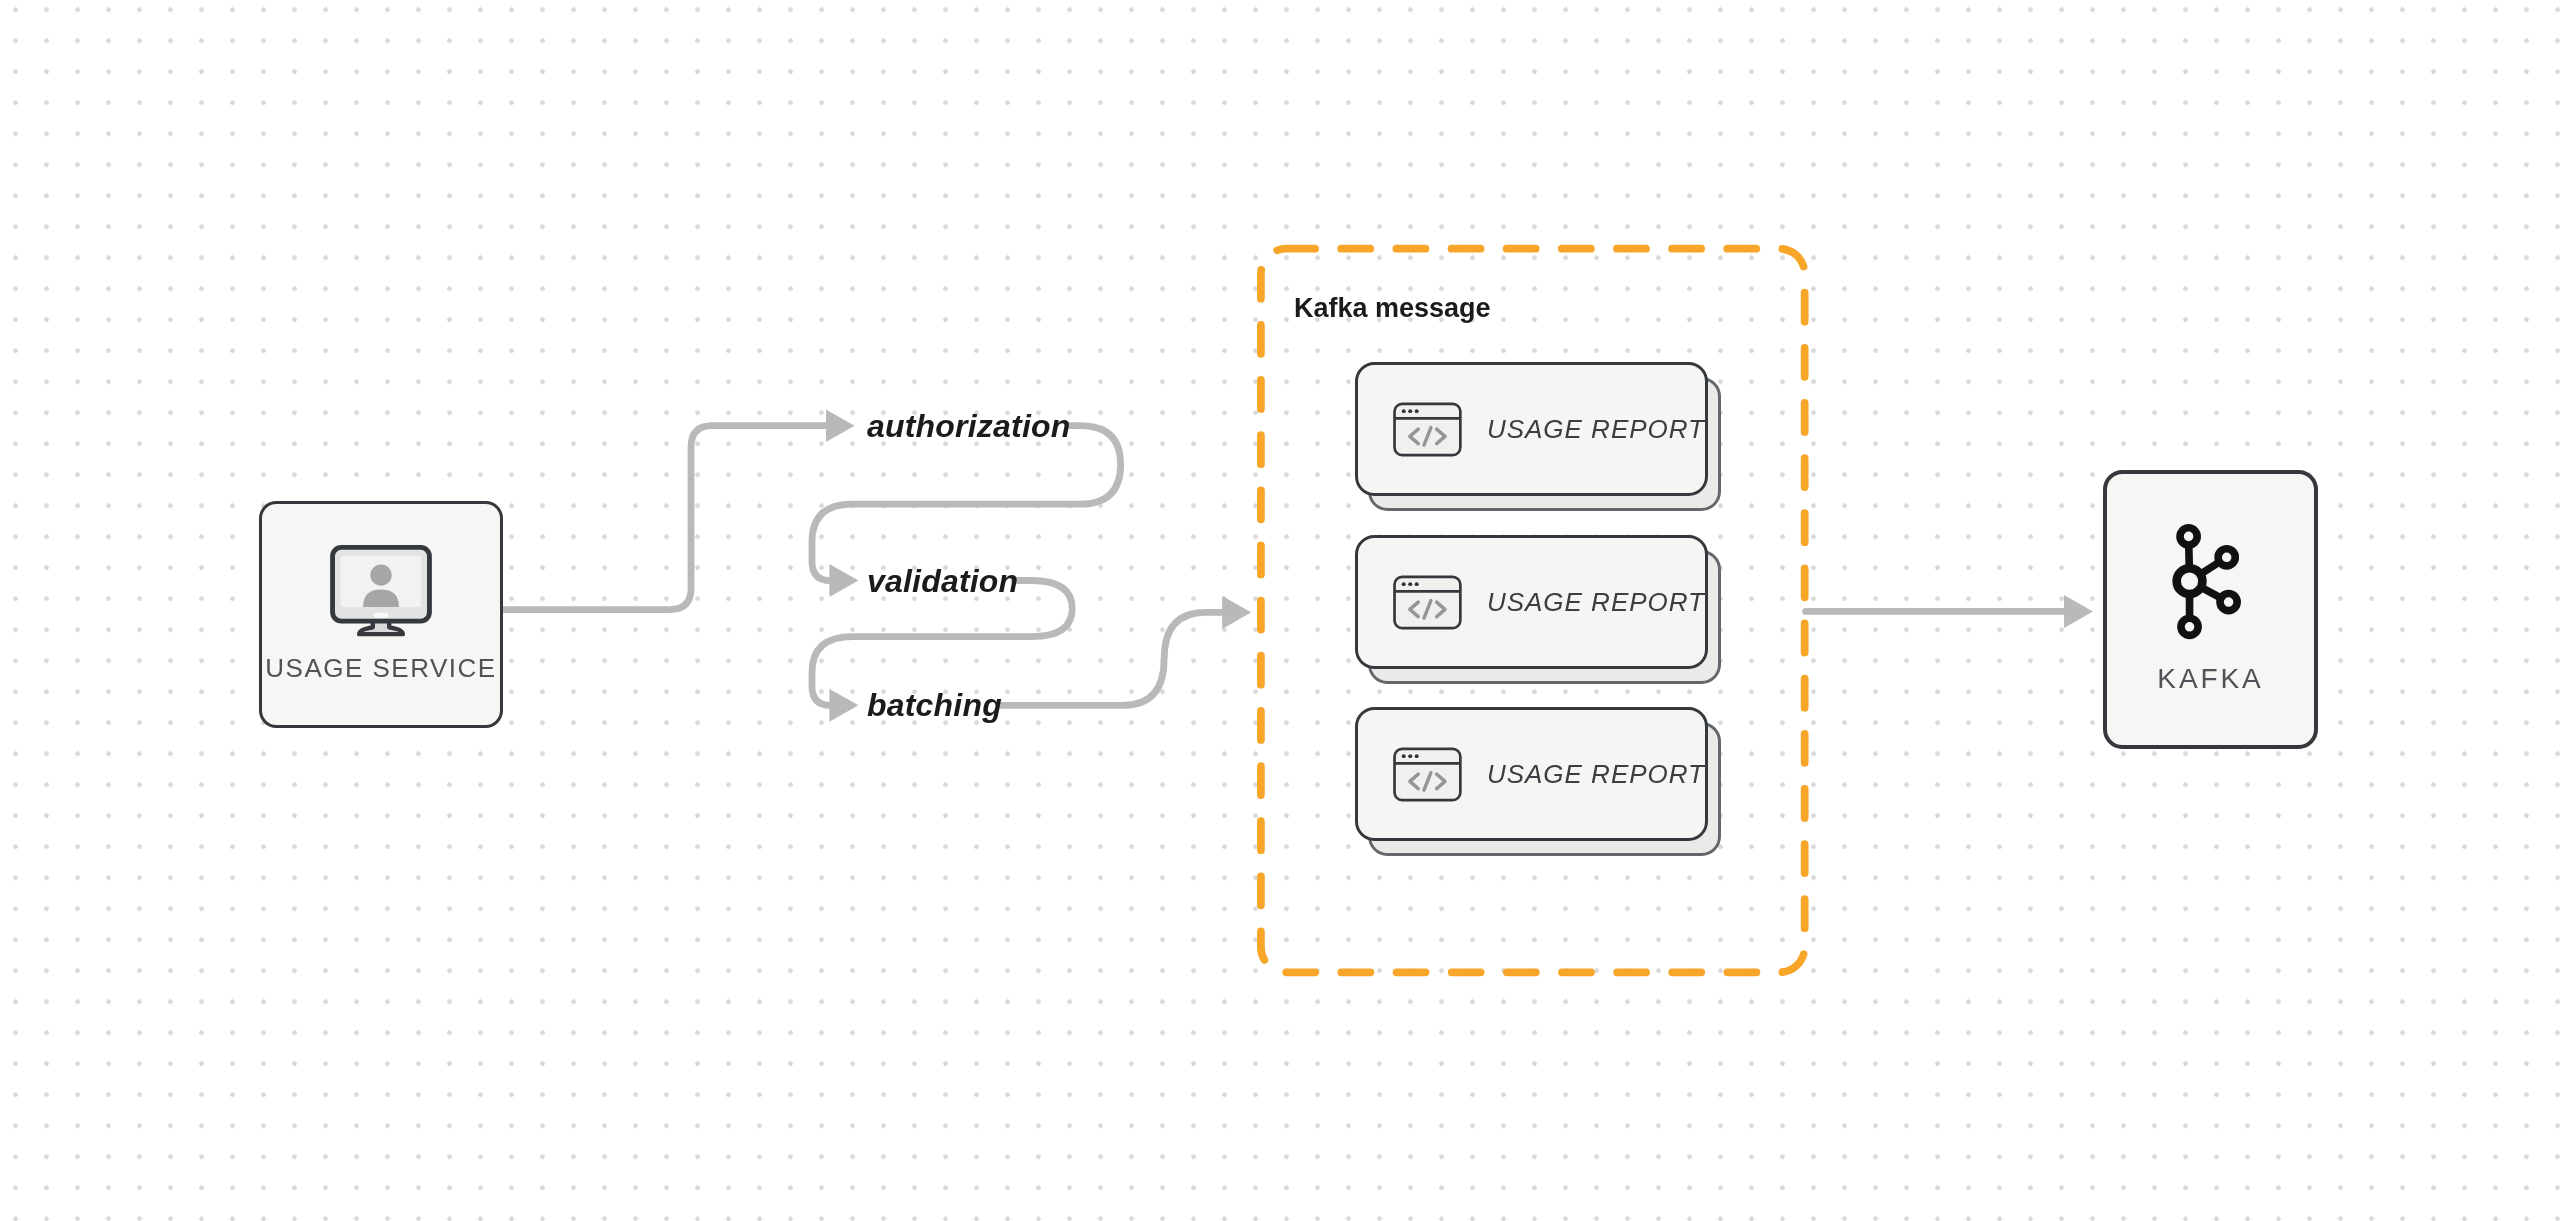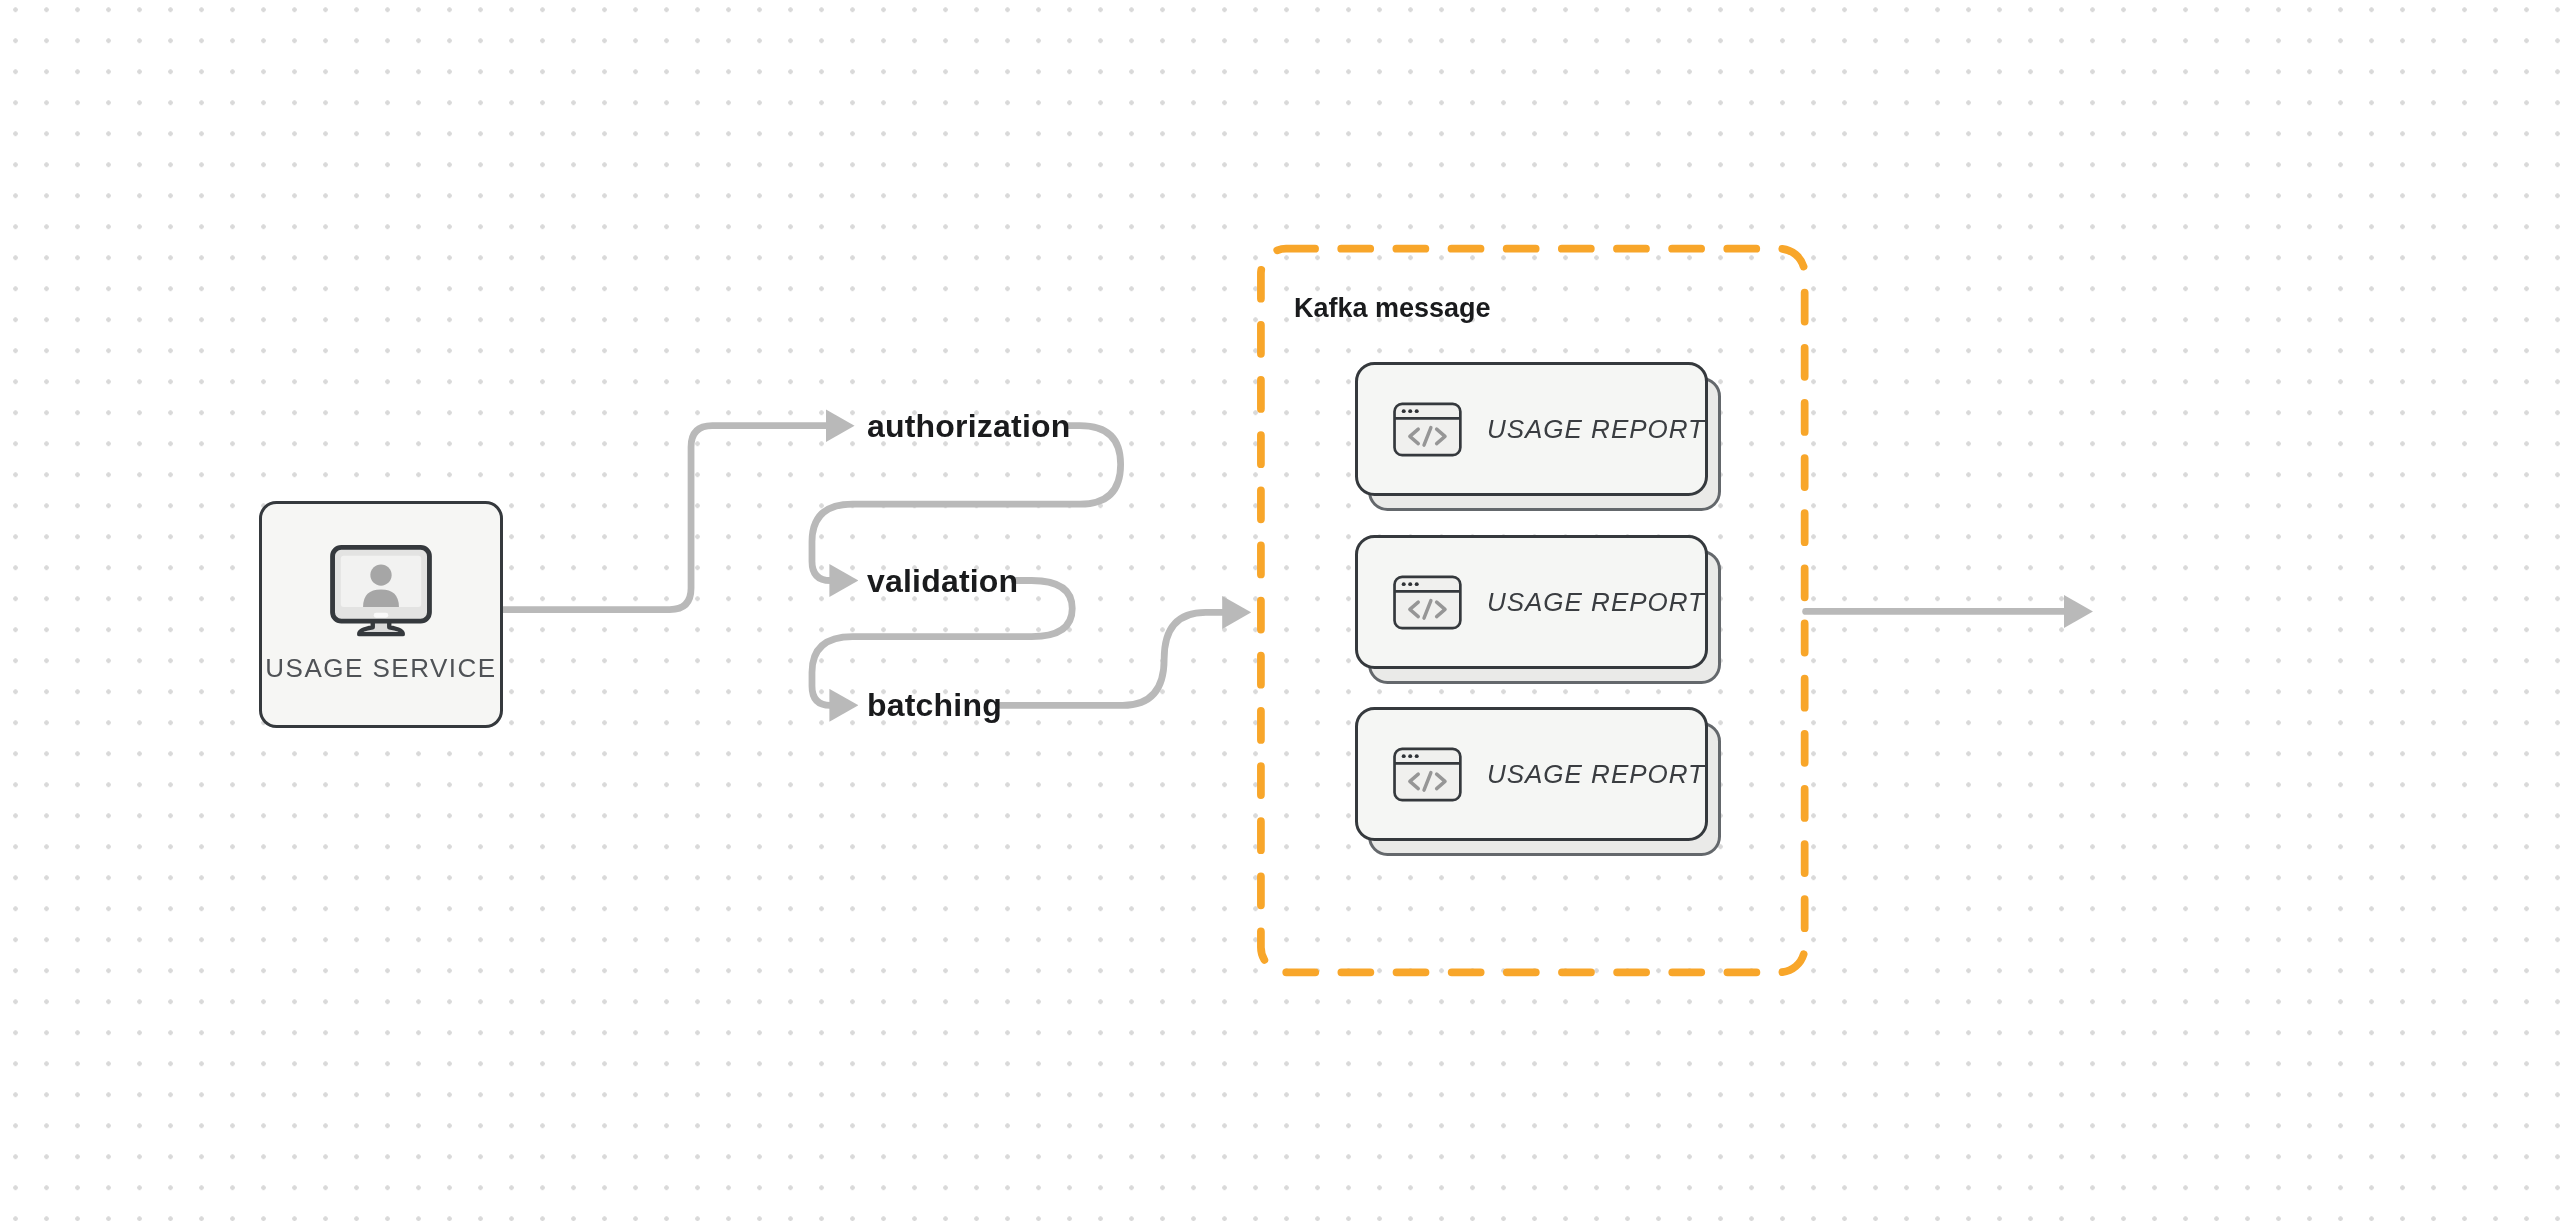--- a/index.html
+++ b/index.html
@@ -89,20 +89,21 @@
     font-weight:500;
   }
   .flow-label{
     position:absolute;
     transform:translateY(-50%);
     font-size:32px;
     font-weight:600;
     color:var(--label-dark,#1a1b1d);
     letter-spacing:0.2px;
     white-space:nowrap;
+    font-style:italic;
   }
   .group-title{
     position:absolute;
     left:1294px; top:293px;
     font-size:27px;
     font-weight:600;
     color:var(--label-dark,#1a1b1d);
     white-space:nowrap;
   }
   .card-wrap{
@@ -248,15 +249,31 @@
         <g fill="none" style="stroke:var(--icon-gray,#969696)" stroke-width="4.5" stroke-linecap="round" stroke-linejoin="round">
           <path d="M33 35 L22 44.5 L33 54"></path>
           <path d="M40.5 56 L49.5 33"></path>
           <path d="M57 35 L68 44.5 L57 54"></path>
         </g>
       </svg>
       <div class="card-label">USAGE REPORT</div>
     </div>
   </div>
 
+  <div class="node kafka-node">
+    <svg width="83" height="120" viewBox="0 0 86 126" xmlns="http://www.w3.org/2000/svg">
+      <g style="stroke:var(--kafka-logo,#111111)">
+        <line x1="20" y1="13" x2="21" y2="60" stroke-width="8"></line>
+        <line x1="21" y1="60" x2="21" y2="108" stroke-width="8"></line>
+        <line x1="21" y1="60" x2="60" y2="35" stroke-width="8"></line>
+        <line x1="21" y1="60" x2="62" y2="82" stroke-width="8"></line>
+        <circle cx="20" cy="13" r="9" style="fill:var(--node-fill,#f6f6f4)" stroke-width="8"></circle>
+        <circle cx="60" cy="35" r="9" style="fill:var(--node-fill,#f6f6f4)" stroke-width="8"></circle>
+        <circle cx="62" cy="82" r="9" style="fill:var(--node-fill,#f6f6f4)" stroke-width="8"></circle>
+        <circle cx="21" cy="108" r="9" style="fill:var(--node-fill,#f6f6f4)" stroke-width="8"></circle>
+        <circle cx="21" cy="60" r="13.5" style="fill:var(--node-fill,#f6f6f4)" stroke-width="9"></circle>
+      </g>
+    </svg>
+    <div class="node-label">KAFKA</div>
+  </div>
 
 </div>
 
 
 </body></html>

